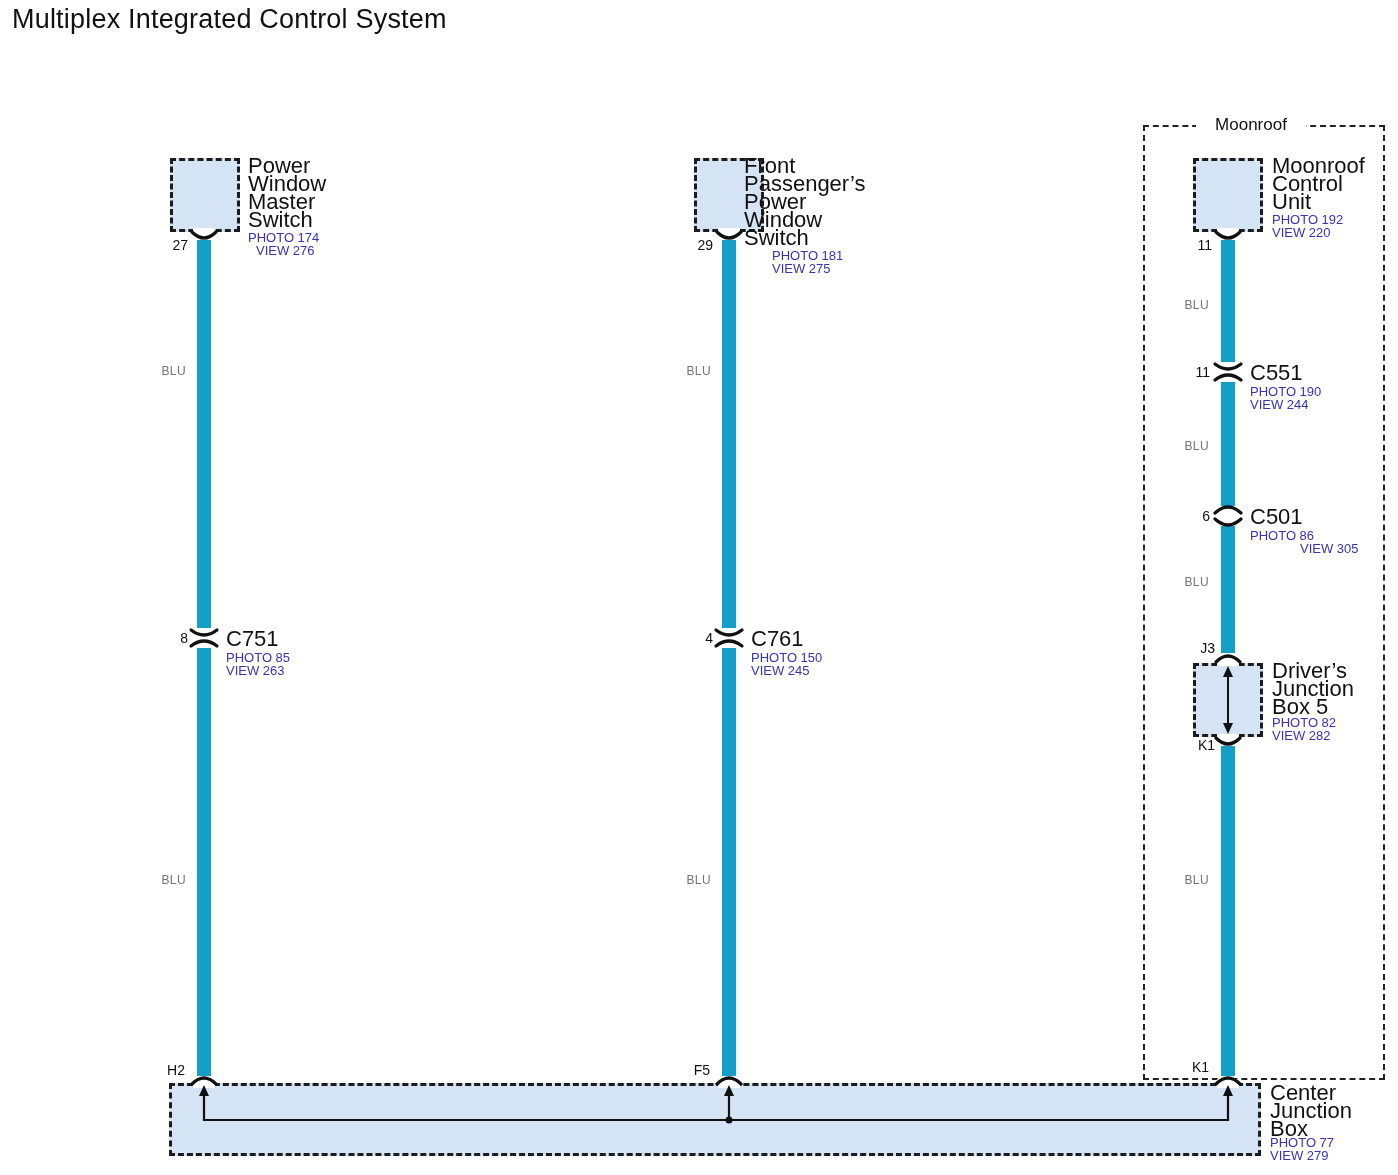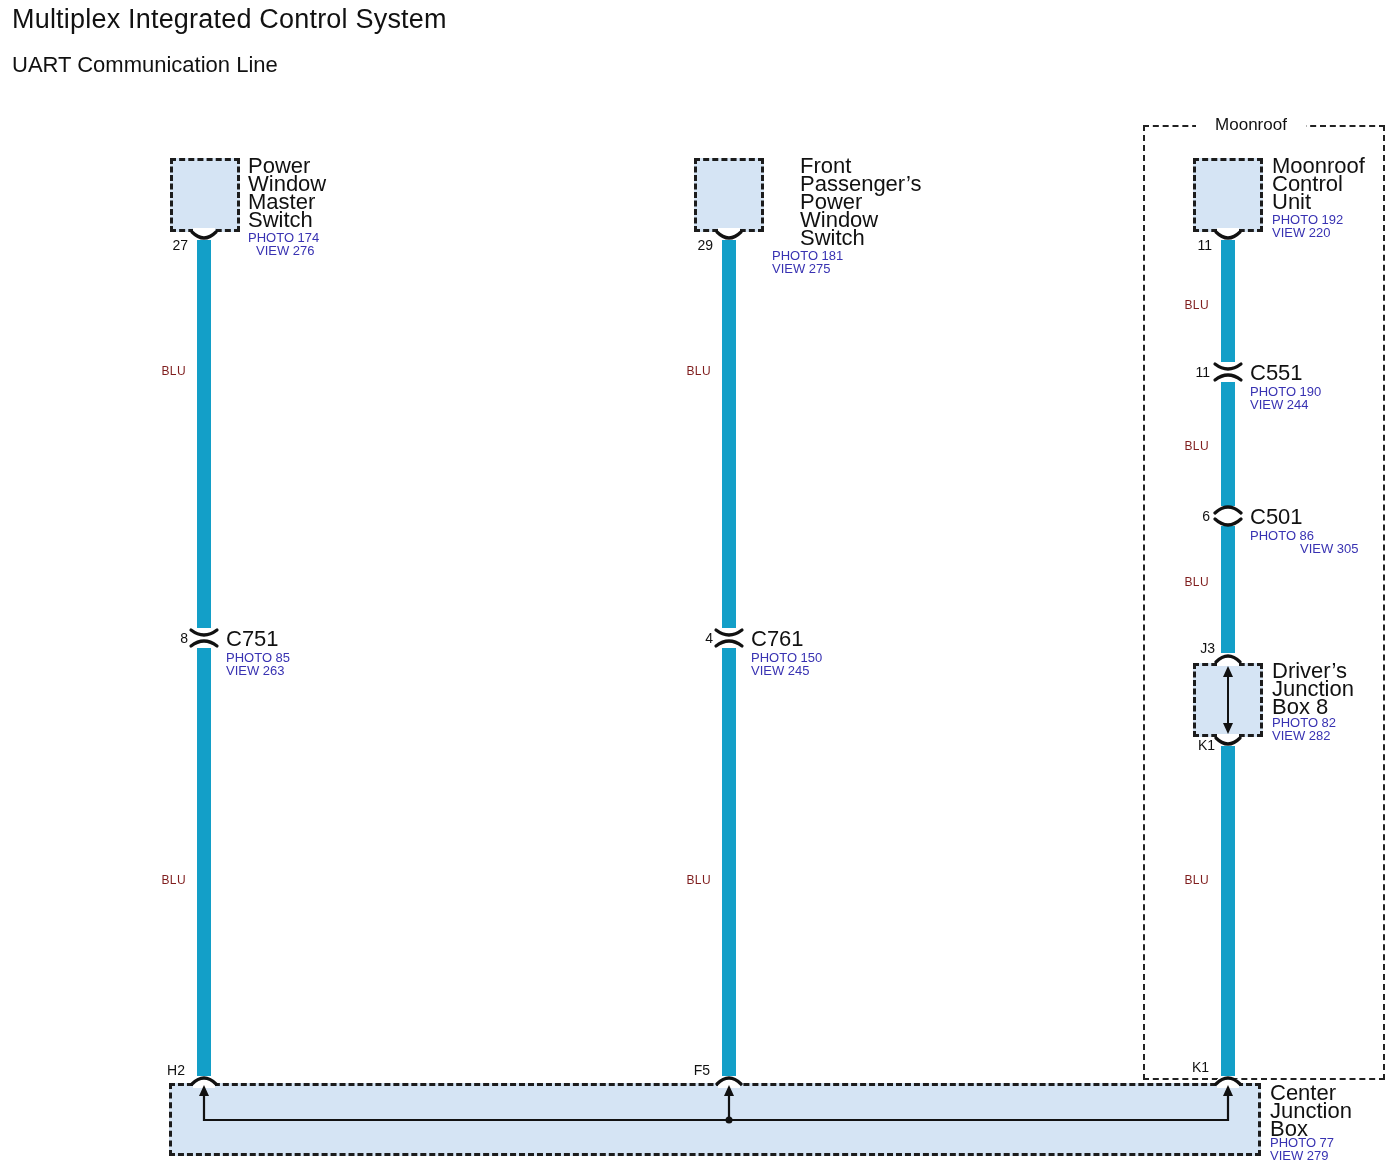--- a/index.html
+++ b/index.html
@@ -6,33 +6,32 @@
   .canvas{position:relative;width:1398px;height:1175px;background:#ffffff;
           font-family:"Liberation Sans",sans-serif;color:#111;overflow:hidden;}
   .abs{position:absolute;}
   .title{font-size:27px;letter-spacing:.2px;}
   .subtitle{font-size:22px;}
   .comp-box{width:70px;height:74px;background:#d5e4f4;border:3px dashed #1c1c1c;box-sizing:border-box;}
   .wire{width:14px;background:#139fc8;}
   .t{font-size:22px;line-height:18px;white-space:pre-line;}
   .link{font-size:13px;line-height:13px;color:#3832b2;}
   .pin{font-size:14px;line-height:17px;width:46px;text-align:right;}
-  .blu{font-size:12px;line-height:13px;width:46px;text-align:right;color:#7f1d1d;letter-spacing:.4px;}
+  .blu{font-size:12px;line-height:13px;width:46px;text-align:right;color:#737373;letter-spacing:.4px;}
   .moonroof{border:2px dashed #222;box-sizing:border-box;}
   .mlabel{font-size:17px;line-height:20px;background:#fff;text-align:center;}
   .cjb{background:#d5e4f4;border:3px dashed #1c1c1c;box-sizing:border-box;}
   svg{display:block;}
 </style>
 </head>
 <body>
 
 <div class="canvas">
 
   <div class="abs title" style="left:12px;top:4px;">Multiplex Integrated Control System</div>
-  <div class="abs subtitle" style="left:12px;top:52px;">UART Communication Line</div>
 
   <div class="abs moonroof" style="left:1143px;top:125px;width:242px;height:955px;"></div>
   <div class="abs mlabel" style="left:1196px;top:115px;width:110px;height:20px;">Moonroof</div>
 
   <div class="abs comp-box" style="left:170px;top:158px;"></div>
   <div class="abs comp-box" style="left:694px;top:158px;"></div>
   <div class="abs comp-box" style="left:1193px;top:158px;"></div>
   <div class="abs comp-box" style="left:1193px;top:663px;"></div>
 
   <div class="abs cjb" style="left:169px;top:1083px;width:1092px;height:73px;"></div>
@@ -119,21 +118,21 @@
   <div class="abs link" style="left:256px;top:244px;">VIEW 276</div>
   <div class="abs pin" style="left:142px;top:237px;">27</div>
   <div class="abs blu" style="left:140px;top:365px;">BLU</div>
   <div class="abs pin" style="left:142px;top:630px;">8</div>
   <div class="abs t" style="left:226px;top:630px;">C751</div>
   <div class="abs link" style="left:226px;top:651px;">PHOTO 85</div>
   <div class="abs link" style="left:226px;top:664px;">VIEW 263</div>
   <div class="abs blu" style="left:140px;top:874px;">BLU</div>
   <div class="abs pin" style="left:139px;top:1062px;">H2</div>
 
-  <div class="abs t" style="left:800px;top:157px;">Front
+  <div class="abs t" style="left:744px;top:157px;">Front
 Passenger’s
 Power
 Window
 Switch</div>
   <div class="abs link" style="left:772px;top:249px;">PHOTO 181</div>
   <div class="abs link" style="left:772px;top:262px;">VIEW 275</div>
   <div class="abs pin" style="left:667px;top:237px;">29</div>
   <div class="abs blu" style="left:665px;top:365px;">BLU</div>
   <div class="abs pin" style="left:667px;top:630px;">4</div>
   <div class="abs t" style="left:751px;top:630px;">C761</div>
@@ -158,21 +157,21 @@
 
   <div class="abs pin" style="left:1164px;top:508px;">6</div>
   <div class="abs t" style="left:1250px;top:508px;">C501</div>
   <div class="abs link" style="left:1250px;top:529px;">PHOTO 86</div>
   <div class="abs link" style="left:1300px;top:542px;">VIEW 305</div>
   <div class="abs blu" style="left:1163px;top:576px;">BLU</div>
 
   <div class="abs pin" style="left:1169px;top:640px;">J3</div>
   <div class="abs t" style="left:1272px;top:662px;">Driver’s
 Junction
-Box 8</div>
+Box 5</div>
   <div class="abs link" style="left:1272px;top:716px;">PHOTO 82</div>
   <div class="abs link" style="left:1272px;top:729px;">VIEW 282</div>
   <div class="abs pin" style="left:1169px;top:737px;">K1</div>
   <div class="abs blu" style="left:1163px;top:874px;">BLU</div>
   <div class="abs pin" style="left:1163px;top:1059px;">K1</div>
 
   <div class="abs t" style="left:1270px;top:1084px;">Center
 Junction
 Box</div>
   <div class="abs link" style="left:1270px;top:1136px;">PHOTO 77</div>

